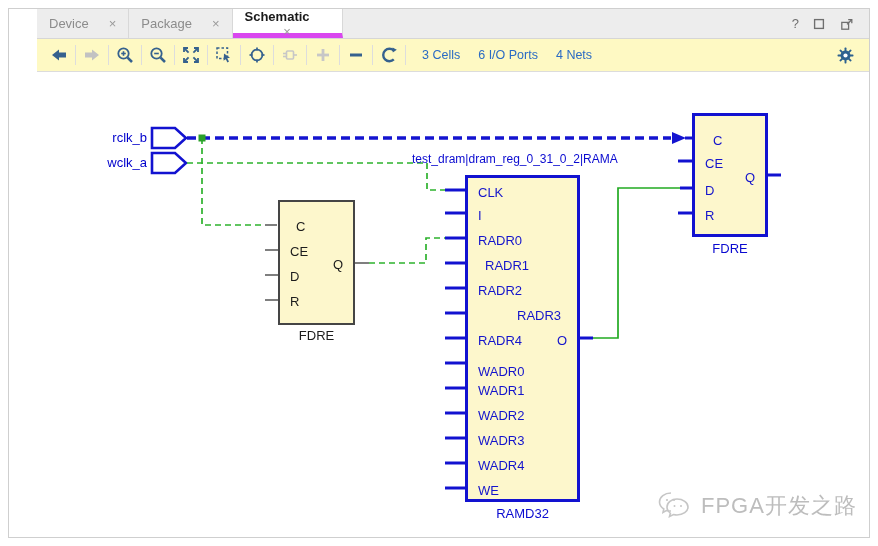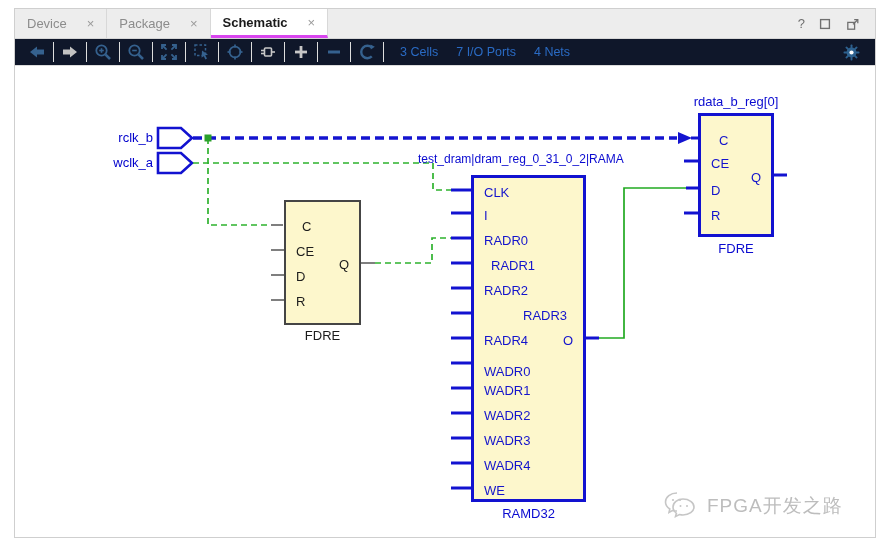--- a/index.html
+++ b/index.html
@@ -1,31 +1,31 @@
 <!DOCTYPE html>
 <html><head>
 <meta charset="utf-8">
 <style>
   * { margin:0; padding:0; box-sizing:border-box; }
   html,body { width:878px; height:546px; background:#ffffff; font-family:"Liberation Sans", sans-serif; overflow:hidden; }
 
-  .window { position:absolute; left:14px; top:8px; width:862px; height:530px; border:1px solid #cfcfcf; background:#ffffff; }
+  .window { position:absolute; left:8px; top:8px; width:862px; height:530px; border:1px solid #cfcfcf; background:#ffffff;padding-left:28px; }
 
   
   .tabbar { position:relative; height:30px; background:#ededed; border-bottom:1px solid #d6d6d6; display:flex; align-items:stretch; }
   .tab { display:flex; align-items:center; padding:0 12px; font-size:13px; color:#8c8c8c; border-right:1px solid #d8d8d8; cursor:default; position:relative; min-width:92px; }
   .tab .tab-label { margin-right:20px; white-space:nowrap; }
   .tab .tab-close { color:#9a9a9a; font-size:13px; }
-  .tab.active { background:#ffffff; color:#1a1a1a; font-weight:bold; border-bottom:3px solid #d946ef; }
+  .tab.active { background:#ffffff; color:#1a1a1a; font-weight:bold; border-bottom:5px solid #d946ef;flex-direction:column; }
   .tab.active .tab-close { font-weight:normal; }
   .tabbar-right { margin-left:auto; display:flex; align-items:center; gap:12px; padding-right:14px; }
   .winctl { color:#6f6f6f; font-size:13px; display:flex; align-items:center; }
 
   
-  .toolbar { position:relative; height:27px; background:#0f172a; border-bottom:1px solid #dcdcdc; display:flex; align-items:center; padding:0 10px 0 8px; }
+  .toolbar { position:relative; height:33px; background:#fef9c3; border-bottom:1px solid #dcdcdc; display:flex; align-items:center; padding:0 10px 0 8px; }
   .tbtn { width:28px; height:26px; display:flex; align-items:center; justify-content:center; }
   .tsep { width:1px; height:20px; background:#dddddd; margin:0 2px; }
   .tlink { font-size:12.5px; color:#2a6bc4; margin:0 9px; white-space:nowrap; }
   .tlink:first-of-type { margin-left:14px; }
   .gear-wrap { margin-left:auto; }
 
   
   .canvas { position:absolute; left:0; top:64px; width:860px; height:464px; background:#ffffff; overflow:hidden; }
   .wires { position:absolute; left:0; top:0; }
 
@@ -35,21 +35,21 @@
   .pin { position:absolute; font-size:13px; line-height:16px; }
   .pin.blue { color:#1414cc; }
   .pin.dark { color:#1c1c1c; }
   .cell-label { position:absolute; font-size:13px; line-height:15px; white-space:nowrap; }
   .cell-label.center { text-align:center; }
   .lbl-blue { color:#0a0ad0; }
   .lbl-dark { color:#1c1c1c; }
   .port-label { position:absolute; font-size:13px; color:#0000cc; text-align:right; width:52px; line-height:16px; }
 
   .watermark { position:absolute; left:646px; top:416px; display:flex; align-items:center; gap:6px; }
-  .watermark .wm-text { font-size:19px; color:#bdbdbd; text-shadow:1px 1px 0 #ffffff; letter-spacing:1px; white-space:nowrap; }
+  .watermark .wm-text { font-size:22px; color:#bdbdbd; text-shadow:1px 1px 0 #ffffff; letter-spacing:1px; white-space:nowrap; }
 </style>
 </head>
 <body>
 
 <div class="window">
 
   <div class="tabbar">
     <div class="tab">
       <span class="tab-label">Device</span>
       <span class="tab-close">×</span>
@@ -164,21 +164,21 @@
     </span>
     <span class="tsep"></span>
     <span class="tbtn">
       <svg width="20" height="20" viewBox="0 0 20 20">
         <path d="M14.8,5.6 A6.2,6.2 0 1 0 14.8,14.4" fill="none" stroke="#35618e" stroke-width="2.4"></path>
         <polygon points="13.6,2.4 17.8,4.8 13.8,7.4" fill="#35618e"></polygon>
       </svg>
     </span>
     <span class="tsep"></span>
     <a class="tlink">3 Cells</a>
-    <a class="tlink">7 I/O Ports</a>
+    <a class="tlink">6 I/O Ports</a>
     <a class="tlink">4 Nets</a>
     <span class="tbtn gear-wrap">
       <svg width="19" height="19" viewBox="0 0 20 20">
         <g fill="#2d618f">
           <rect x="9" y="1.6" width="2" height="4.4" rx="0.7"></rect>
           <rect x="9" y="1.6" width="2" height="4.4" rx="0.7" transform="rotate(45,10,10)"></rect>
           <rect x="9" y="1.6" width="2" height="4.4" rx="0.7" transform="rotate(90,10,10)"></rect>
           <rect x="9" y="1.6" width="2" height="4.4" rx="0.7" transform="rotate(135,10,10)"></rect>
           <rect x="9" y="1.6" width="2" height="4.4" rx="0.7" transform="rotate(180,10,10)"></rect>
           <rect x="9" y="1.6" width="2" height="4.4" rx="0.7" transform="rotate(225,10,10)"></rect>
@@ -268,21 +268,20 @@
       <span class="pin blue" style="left:10px; top:180px;margin-top:6px;">WADR0</span>
       <span class="pin blue" style="left:10px; top:205px;">WADR1</span>
       <span class="pin blue" style="left:10px; top:230px;">WADR2</span>
       <span class="pin blue" style="left:10px; top:255px;">WADR3</span>
       <span class="pin blue" style="left:10px; top:280px;">WADR4</span>
       <span class="pin blue" style="left:10px; top:305px;">WE</span>
       <span class="pin blue" style="right:10px; top:155px;">O</span>
     </div>
     <div class="cell-label center lbl-blue" style="left:456px; top:433px; width:115px;">RAMD32</div>
 
-    <div class="cell-label center lbl-blue" style="left:641px; top:21px; width:160px;">rdata_b_reg[0]</div>
     <div class="cell blue" style="left:683px; top:40px; width:76px; height:124px;">
       <span class="pin blue" style="left:18px; top:17px;">C</span>
       <span class="pin blue" style="left:10px; top:40px;">CE</span>
       <span class="pin blue" style="left:10px; top:67px;">D</span>
       <span class="pin blue" style="left:10px; top:92px;">R</span>
       <span class="pin blue" style="right:10px; top:54px;">Q</span>
     </div>
     <div class="cell-label center lbl-blue" style="left:683px; top:168px; width:76px;">FDRE</div>
 
     <div class="watermark">

